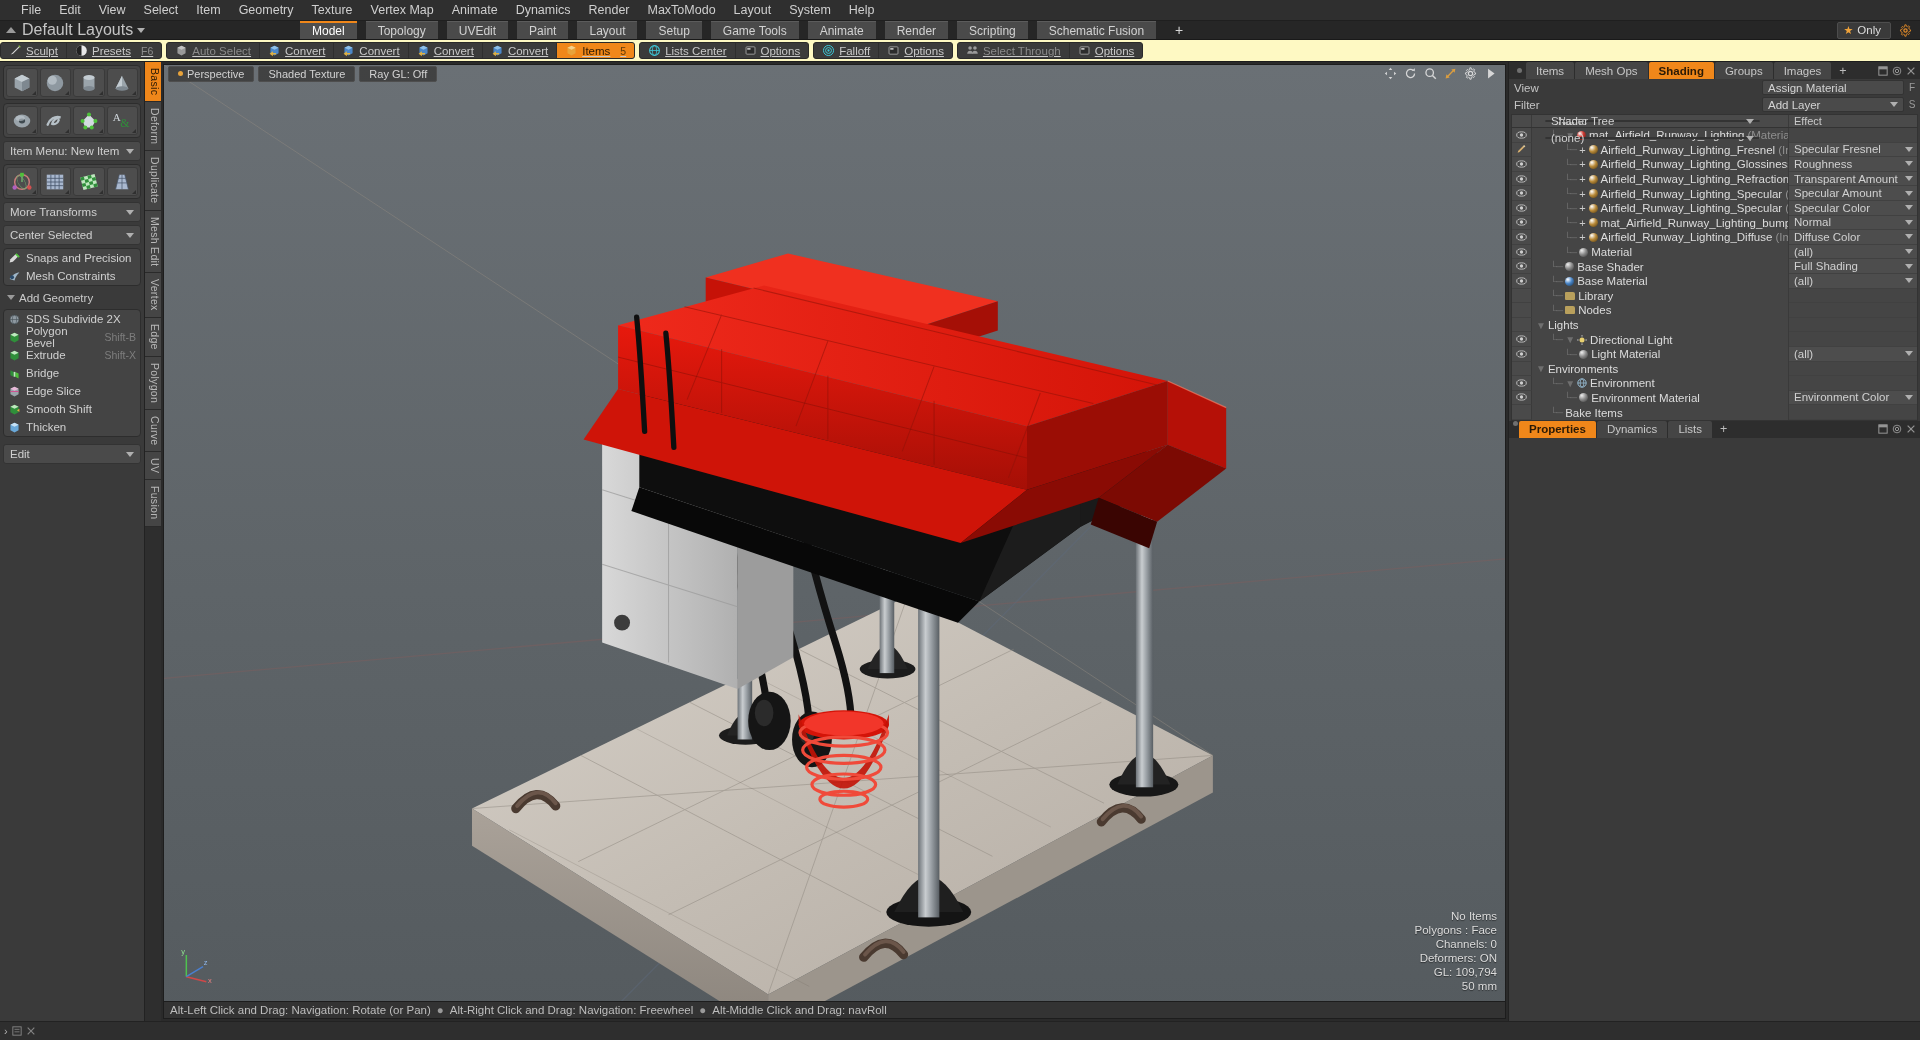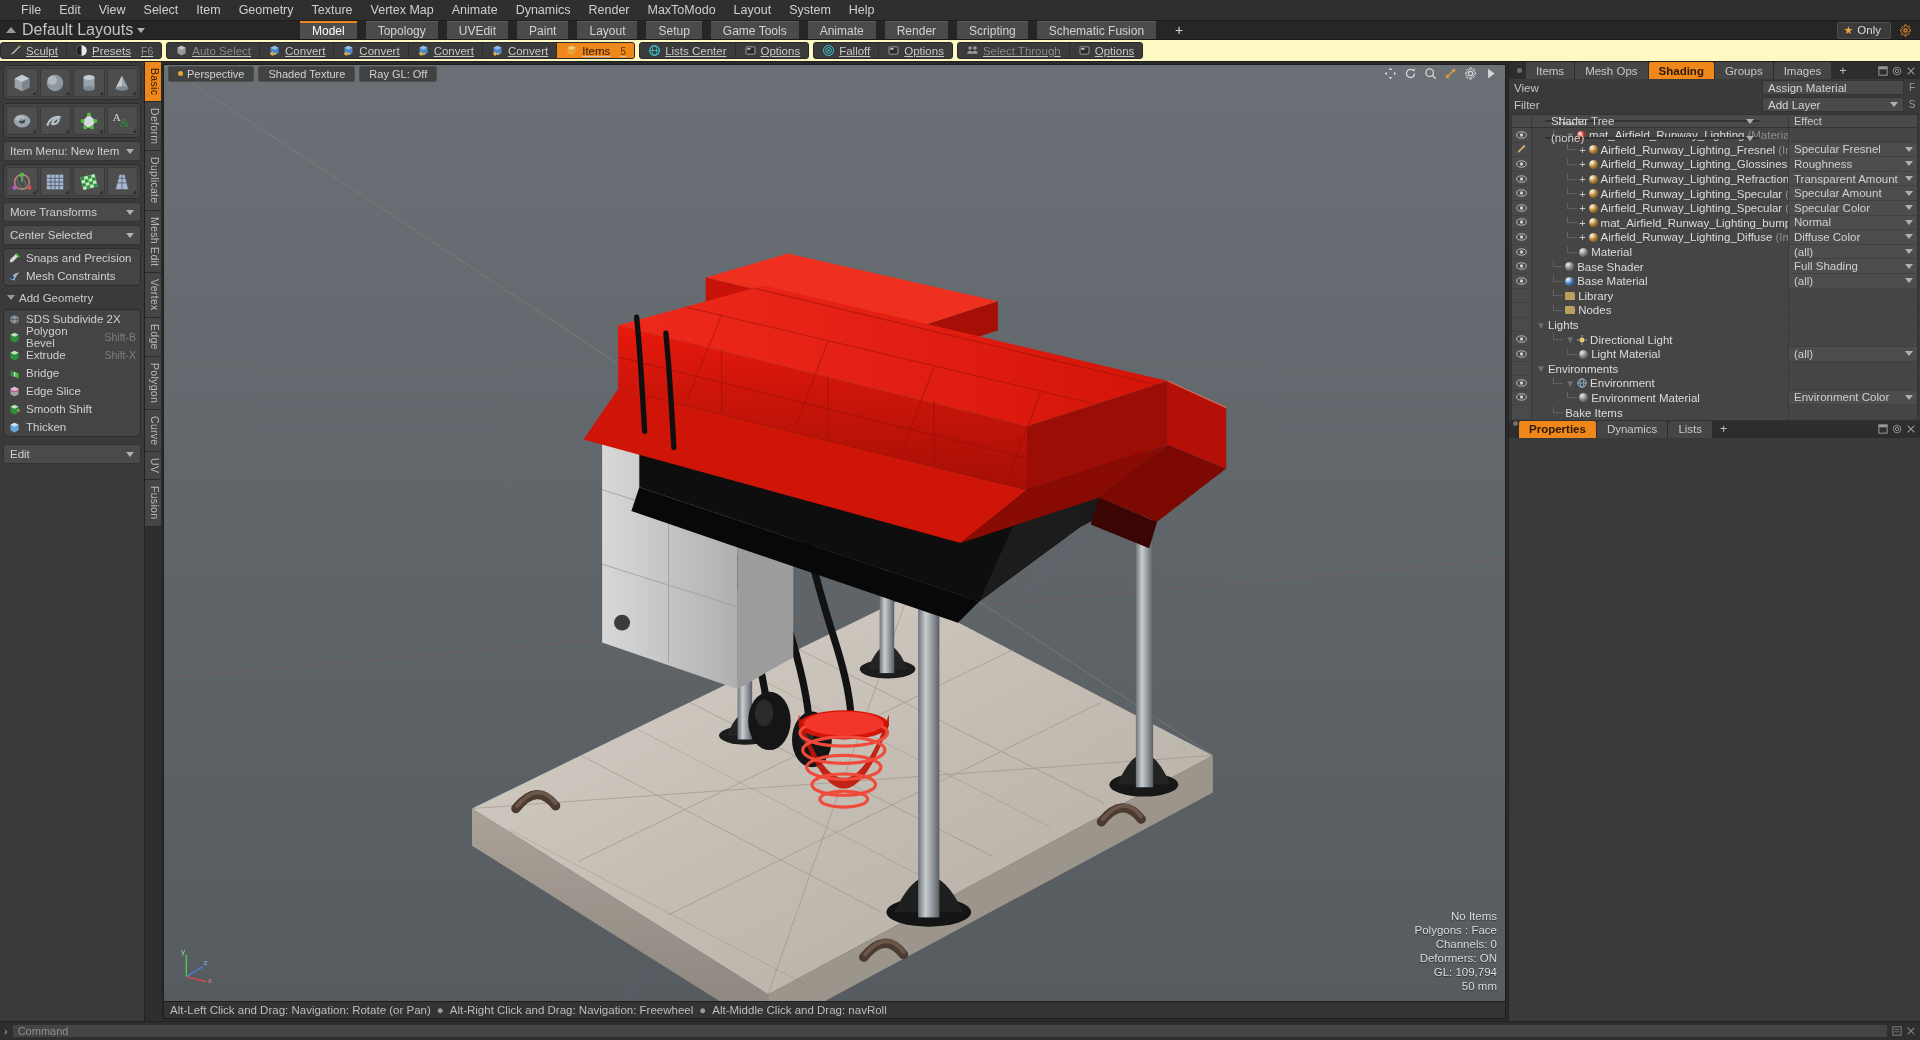--- a/index.html
+++ b/index.html
@@ -1282,23 +1282,20 @@
             </svg>
           </div>
         </div>
         <div class="rlower-body"></div>
       </div>
     </div>
   </div>
 
   <div class="cmdbar">
     <span class="cmd-caret">›</span>
-    <div class="cmd-input">
-      <span>Command</span>
-    </div>
     <div class="cmd-right">
       <svg class="tiny-ic" viewBox="0 0 12 12">
         <rect x="1" y="1" width="10" height="10" fill="none" stroke="#9a9a9a" stroke-width="1.1"></rect>
         <line x1="3" y1="4" x2="9" y2="4" stroke="#9a9a9a" stroke-width="1"></line>
         <line x1="3" y1="7" x2="9" y2="7" stroke="#9a9a9a" stroke-width="1"></line>
       </svg>
       <svg class="tiny-ic" viewBox="0 0 12 12">
         <line x1="2" y1="2" x2="10" y2="10" stroke="#9a9a9a" stroke-width="1.3"></line>
         <line x1="10" y1="2" x2="2" y2="10" stroke="#9a9a9a" stroke-width="1.3"></line>
       </svg>

